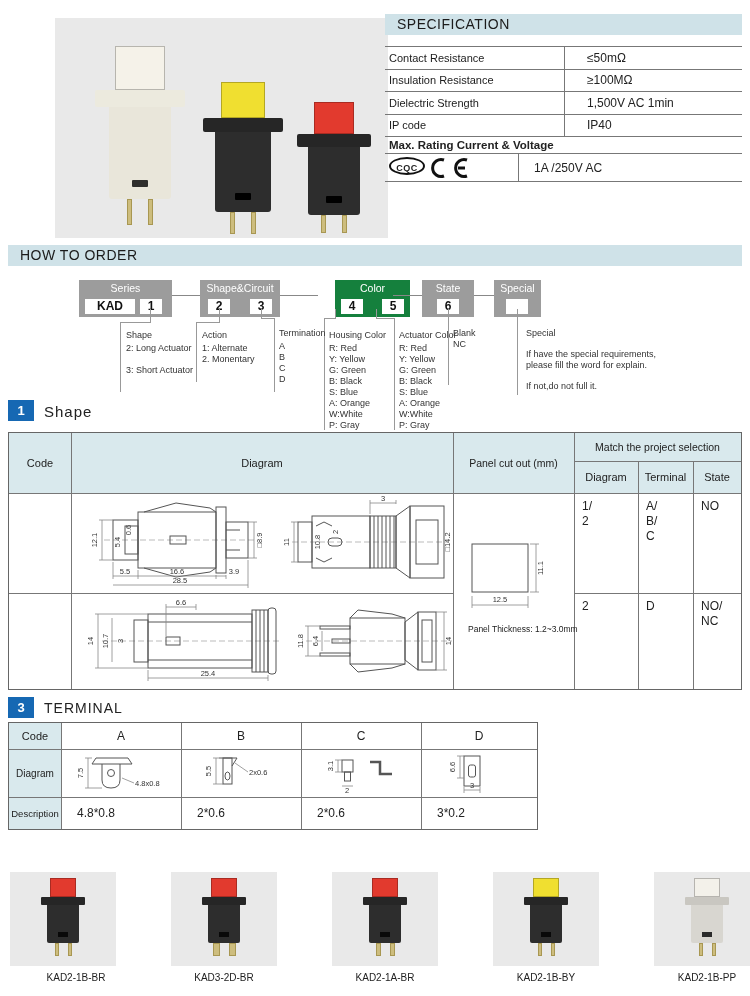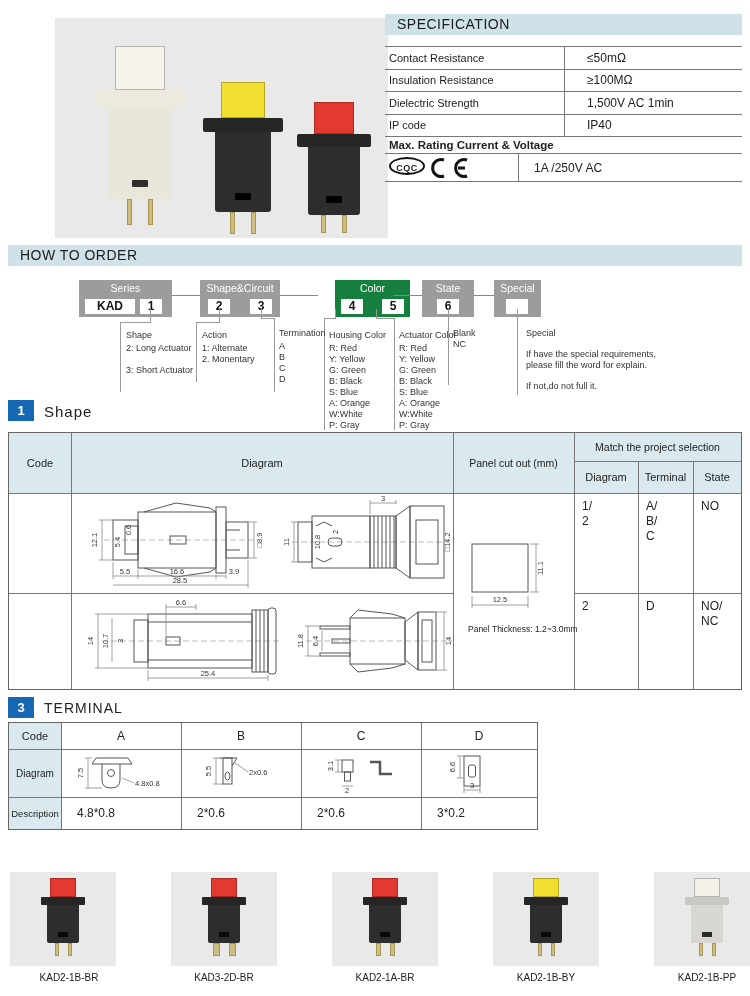--- a/index.html
+++ b/index.html
@@ -562,19 +562,19 @@
     <div class="bezel" style="background: rgb(201, 199, 193);"></div>
     <div class="pbody" style="background: rgb(216, 214, 208);">
         <div class="slot"></div>
       </div>
     <div class="pins">
       <div class="pin" style="width: 4px;"></div>
       <div class="pin" style="width: 4px;"></div>
     </div>
   </div>
 
-  <div class="caption" style="left:16px;">KAD2-1B-BR</div>
+  <div class="caption" style="left:23px;">KAD2-1B-BR</div>
   <div class="caption" style="left:171px;">KAD3-2D-BR</div>
   <div class="caption" style="left:332px;">KAD2-1A-BR</div>
   <div class="caption" style="left:493px;">KAD2-1B-BY</div>
   <div class="caption" style="left:654px;">KAD2-1B-PP</div>
 
 </div>
 
 </body></html>

